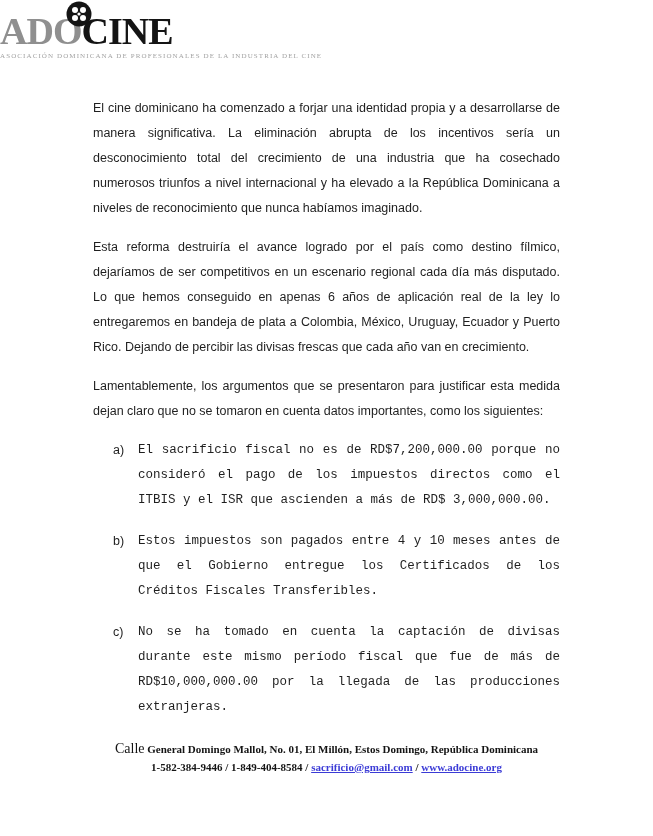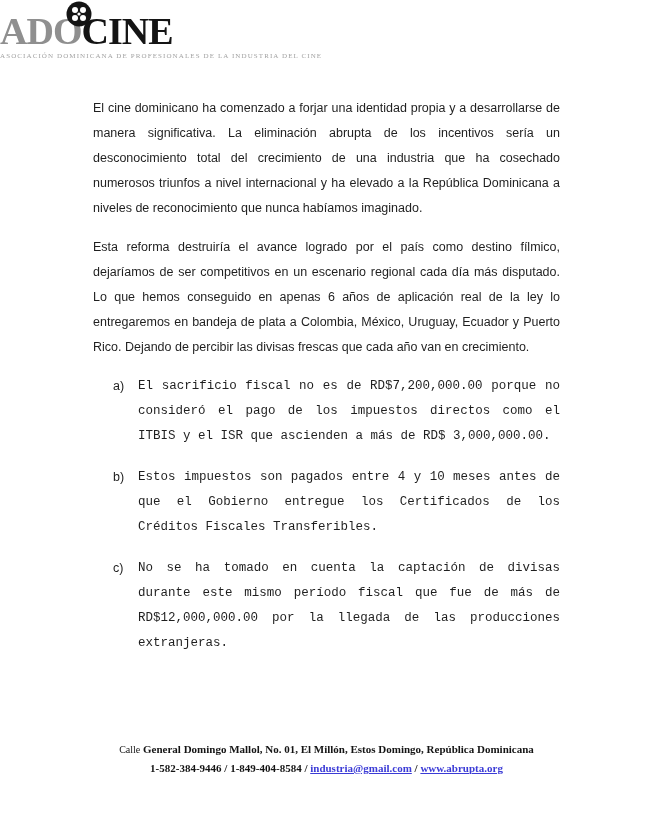--- a/index.html
+++ b/index.html
@@ -84,21 +84,21 @@
   .footer {
     position: absolute;
     top: 740px;
     left: 0;
     width: 100%;
     text-align: center;
     font-family: "Liberation Serif", serif;
     color: #141414;
   }
   .addr-line { font-size: 11px; font-weight: 700; line-height: 18px; }
-  .addr-lead { font-size: 10px; font-weight: 400; }
+  .addr-lead { font-size: 14px; font-weight: 400; }
   .contact-line { font-size: 11px; font-weight: 700; line-height: 18px; }
   .flink {
     color: #3b3bd6;
     text-decoration: underline;
     cursor: pointer;
   }
 </style>
 </head>
 <body>
 
@@ -116,39 +116,40 @@
           <circle cx="13" cy="13" r="1.6" fill="#ffffff"></circle>
         </svg><span class="logo-cine">CINE</span>
       </span>
     </div>
     <div class="logo-tagline">ASOCIACIÓN DOMINICANA DE PROFESIONALES DE LA INDUSTRIA DEL CINE</div>
   </header>
 
   <main class="content">
     <p>El cine dominicano ha comenzado a forjar una identidad propia y a desarrollarse de manera significativa. La eliminación abrupta de los incentivos sería un desconocimiento total del crecimiento de una industria que ha cosechado numerosos triunfos a nivel internacional y ha elevado a la República Dominicana a niveles de reconocimiento que nunca habíamos imaginado.</p>
     <p>Esta reforma destruiría el avance logrado por el país como destino fílmico, dejaríamos de ser competitivos en un escenario regional cada día más disputado. Lo que hemos conseguido en apenas 6 años de aplicación real de la ley lo entregaremos en bandeja de plata a Colombia, México, Uruguay, Ecuador y Puerto Rico. Dejando de percibir las divisas frescas que cada año van en crecimiento.</p>
+    <p>Lamentablemente, los argumentos que se presentaron para justificar esta medida dejan claro que no se tomaron en cuenta datos importantes, como los siguientes:</p>
 
     <ol class="num-list">
       <li>
         <span class="li-marker">a)</span>
         <span class="li-text">El sacrificio fiscal no es de RD$7,200,000.00 porque no consideró el pago de los impuestos directos como el ITBIS y el ISR que ascienden a más de RD$ 3,000,000.00.</span>
       </li>
       <li>
         <span class="li-marker">b)</span>
         <span class="li-text">Estos impuestos son pagados entre 4 y 10 meses antes de que el Gobierno entregue los Certificados de los Créditos Fiscales Transferibles.</span>
       </li>
       <li>
         <span class="li-marker">c)</span>
-        <span class="li-text">No se ha tomado en cuenta la captación de divisas durante este mismo período fiscal que fue de más de RD$12,000,000.00 por la llegada de las producciones extranjeras.</span>
+        <span class="li-text">No se ha tomado en cuenta la captación de divisas durante este mismo período fiscal que fue de más de RD$10,000,000.00 por la llegada de las producciones extranjeras.</span>
       </li>
     </ol>
   </main>
 
   <footer class="footer">
     <div class="addr-line">
       <span class="addr-lead">Calle</span><span> General Domingo Mallol, No. 01, El Millón, Estos Domingo, República Dominicana</span>
     </div>
     <div class="contact-line">
-      <span>1-582-384-9446 / 1-849-404-8584 / </span><a class="flink">industria@gmail.com</a><span> / </span><a class="flink">www.abrupta.org</a>
+      <span>1-582-384-9446 / 1-849-404-8584 / </span><a class="flink">sacrificio@gmail.com</a><span> / </span><a class="flink">www.adocine.org</a>
     </div>
   </footer>
 
 </div>
 
 </body></html>

